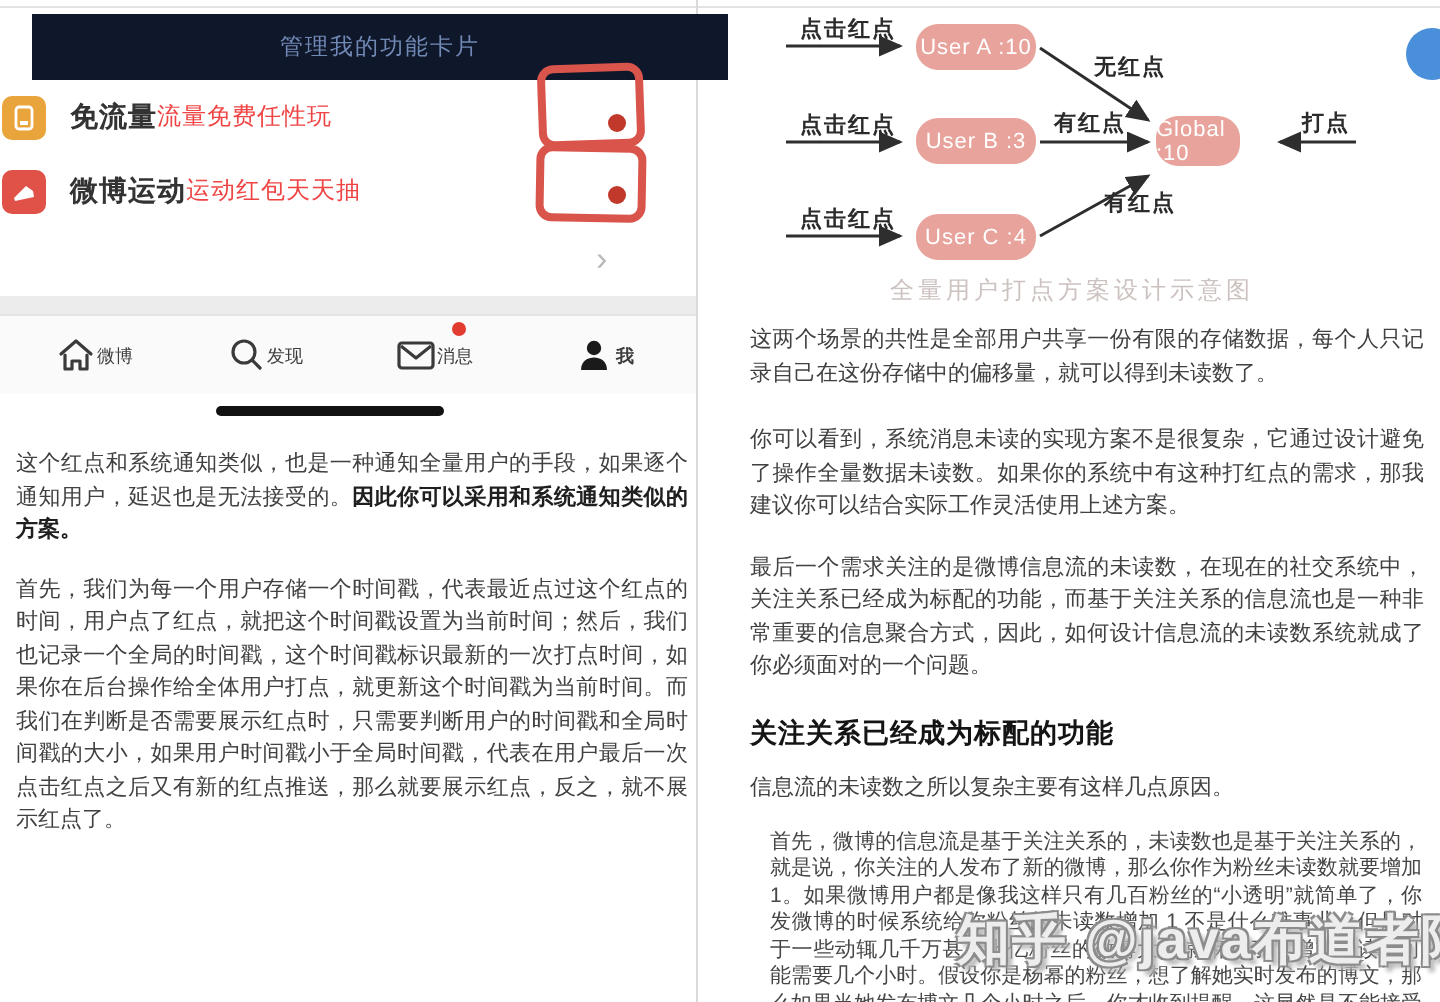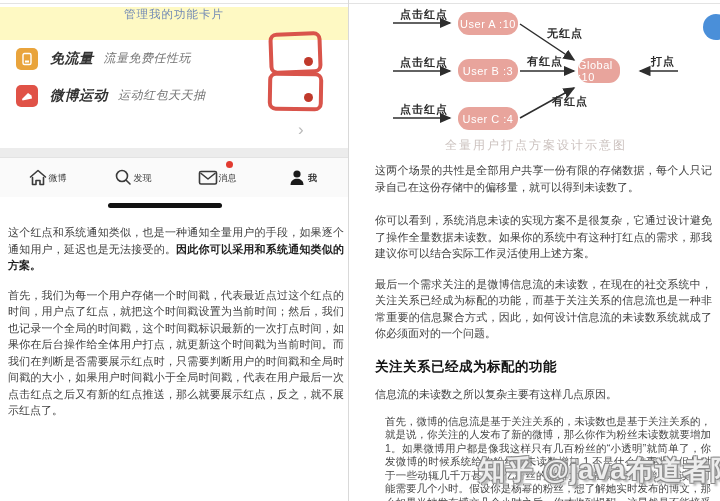--- a/index.html
+++ b/index.html
@@ -4,28 +4,28 @@
 <style>
   * { margin:0; padding:0; box-sizing:border-box; }
   html,body { background:#ffffff; }
   body { font-family:"Liberation Sans","DejaVu Sans",sans-serif; }
   .page { position:relative; width:720px; height:501px; background:#fff; overflow:hidden; margin:0 auto; }
   .top-line { position:absolute; top:3px; left:0; right:0; height:1px; background:#e3e3e3; }
   .v-divider { position:absolute; left:348px; top:0; width:1px; height:501px; background:#d9d9d9; }
 
   
   .left-panel { position:absolute; left:0; top:0; width:348px; height:501px; }
-  .manage-bar { position:absolute; left:0; top:7px; width:348px; height:33px; background:#fef9c3;
-                display:flex; align-items:flex-start; justify-content:center; }
+  .manage-bar { position:absolute; left:16px; top:7px; width:348px; height:33px; background:#0f172a;
+                display:flex; align-items:center; justify-content:center; }
   .manage-bar span { color:#7189b5; font-size:11.5px; letter-spacing:1px; }
   .menu { position:absolute; left:0; top:40px; width:348px; }
-  .menu-row { height:37px; display:flex; align-items:center; padding-left:16px; background:#fff;font-style:italic; }
+  .menu-row { height:37px; display:flex; align-items:center; padding-left:1px; background:#fff; }
   .menu-icon { width:22px; height:22px; border-radius:5px; display:flex; align-items:center; justify-content:center; flex:0 0 22px; }
   .menu-title { font-size:14px; color:#333; font-weight:600; margin-left:12px; letter-spacing:0.5px; }
-  .menu-sub { font-size:12px; color:#737373; margin-left:10px; letter-spacing:0.5px; }
+  .menu-sub { font-size:12px; color:#ef4444; margin-left:0; letter-spacing:0.5px; }
   .chevron { position:absolute; left:298px; top:120px; color:#b9b9b9; font-size:17px; font-weight:400; }
   .notif-dot { position:absolute; width:9px; height:9px; border-radius:50%; background:#c0392b; }
   .dot1 { left:304px; top:57px; } .dot2 { left:304px; top:93px; }
   .anno-cell { position:absolute; border:4px solid #d9544b; border-radius:8px; background:transparent; }
   .anno1 { left:269px; top:32px; width:53px; height:42px; transform:rotate(-2deg); }
   .anno2 { left:268px; top:72px; width:55px; height:39px; transform:rotate(1deg); }
   .gray-strip { position:absolute; left:0; top:148px; width:348px; height:9px; background:#ececec; }
   .tabbar { position:absolute; left:0; top:157px; width:348px; height:40px; background:#fafafa;
             border-top:1px solid #e3e3e3; display:flex; justify-content:space-around; padding:0 4px; }
   .tab { display:flex; flex-direction:row; align-items:center; justify-content:center; width:60px; position:relative; }

